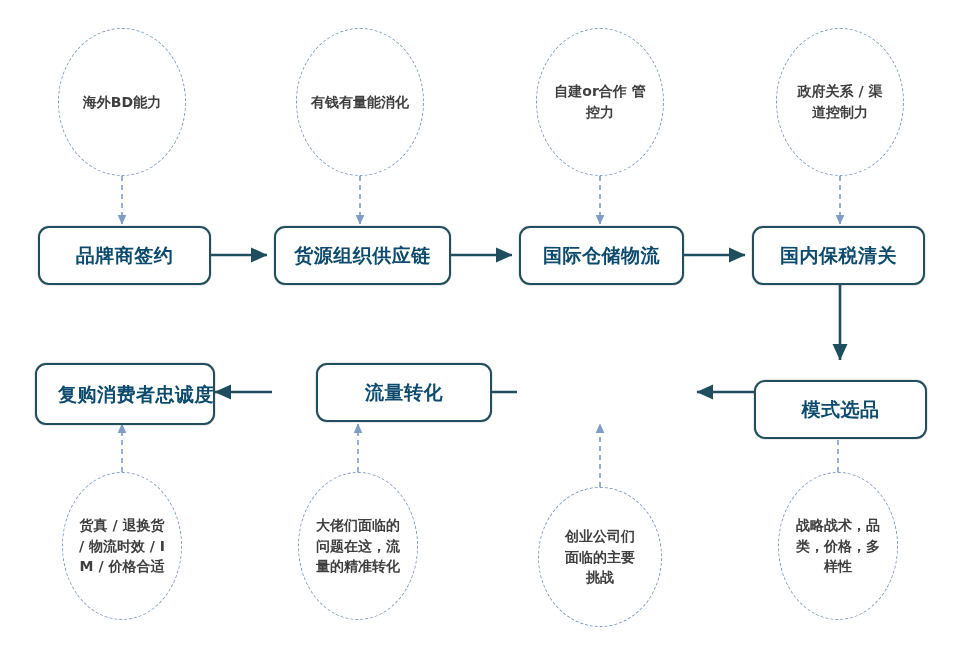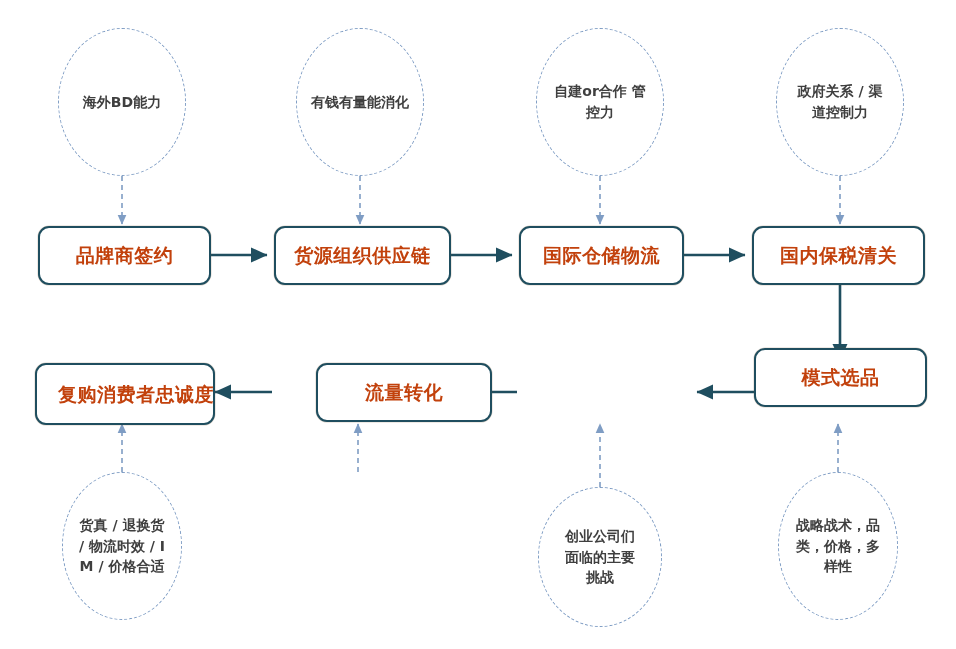--- a/index.html
+++ b/index.html
@@ -36,21 +36,21 @@
   
   .pbox {
     position: absolute;
     box-sizing: border-box;
     border: 2.5px solid #1f4e5f;
     border-radius: 11px;
     background: #ffffff;
     display: flex;
     align-items: center;
     justify-content: center;
-    color: #c2410c;
+    color: #0c4a6e;
     font-size: 19px;
     font-weight: 700;
     letter-spacing: 0.5px;
     white-space: nowrap;
     box-shadow: 0 0 0 0.5px rgba(120,80,40,0.25);
   }
   .pbox .plabel {
     line-height: 1;
     padding: 0 4px;
   }
@@ -157,28 +157,31 @@
 
   <div class="pbox" style="left:35px;  top:363px; width:180px; height:62px;padding-left:22px;">
     <span class="plabel">复购消费者忠诚度</span>
   </div>
 
   <div class="pbox" style="left:272px; top:363px; width:176px; height:59px;margin-left:44px;">
     <span class="plabel">流量转化</span>
   </div>
 
 
-  <div class="pbox" style="left:754px; top:348px; width:173px; height:59px;">
+  <div class="pbox" style="left:754px; top:380px; width:173px; height:59px;">
     <span class="plabel">模式选品</span>
   </div>
 
   <div class="ebox" style="left:62px;  top:472px; width:120px; height:148px;">
     <span class="elabel">货真 / 退换货 / 物流时效 / IM / 价格合适</span>
   </div>
 
+  <div class="ebox" style="left:298px; top:472px; width:120px; height:148px;">
+    <span class="elabel">大佬们面临的问题在这，流量的精准转化</span>
+  </div>
 
   <div class="ebox narrow" style="left:538px; top:487px; width:124px; height:140px;">
     <span class="elabel">创业公司们面临的主要挑战</span>
   </div>
 
   <div class="ebox" style="left:778px; top:472px; width:120px; height:148px;">
     <span class="elabel">战略战术，品类，价格，多样性</span>
   </div>
 
 </div>

